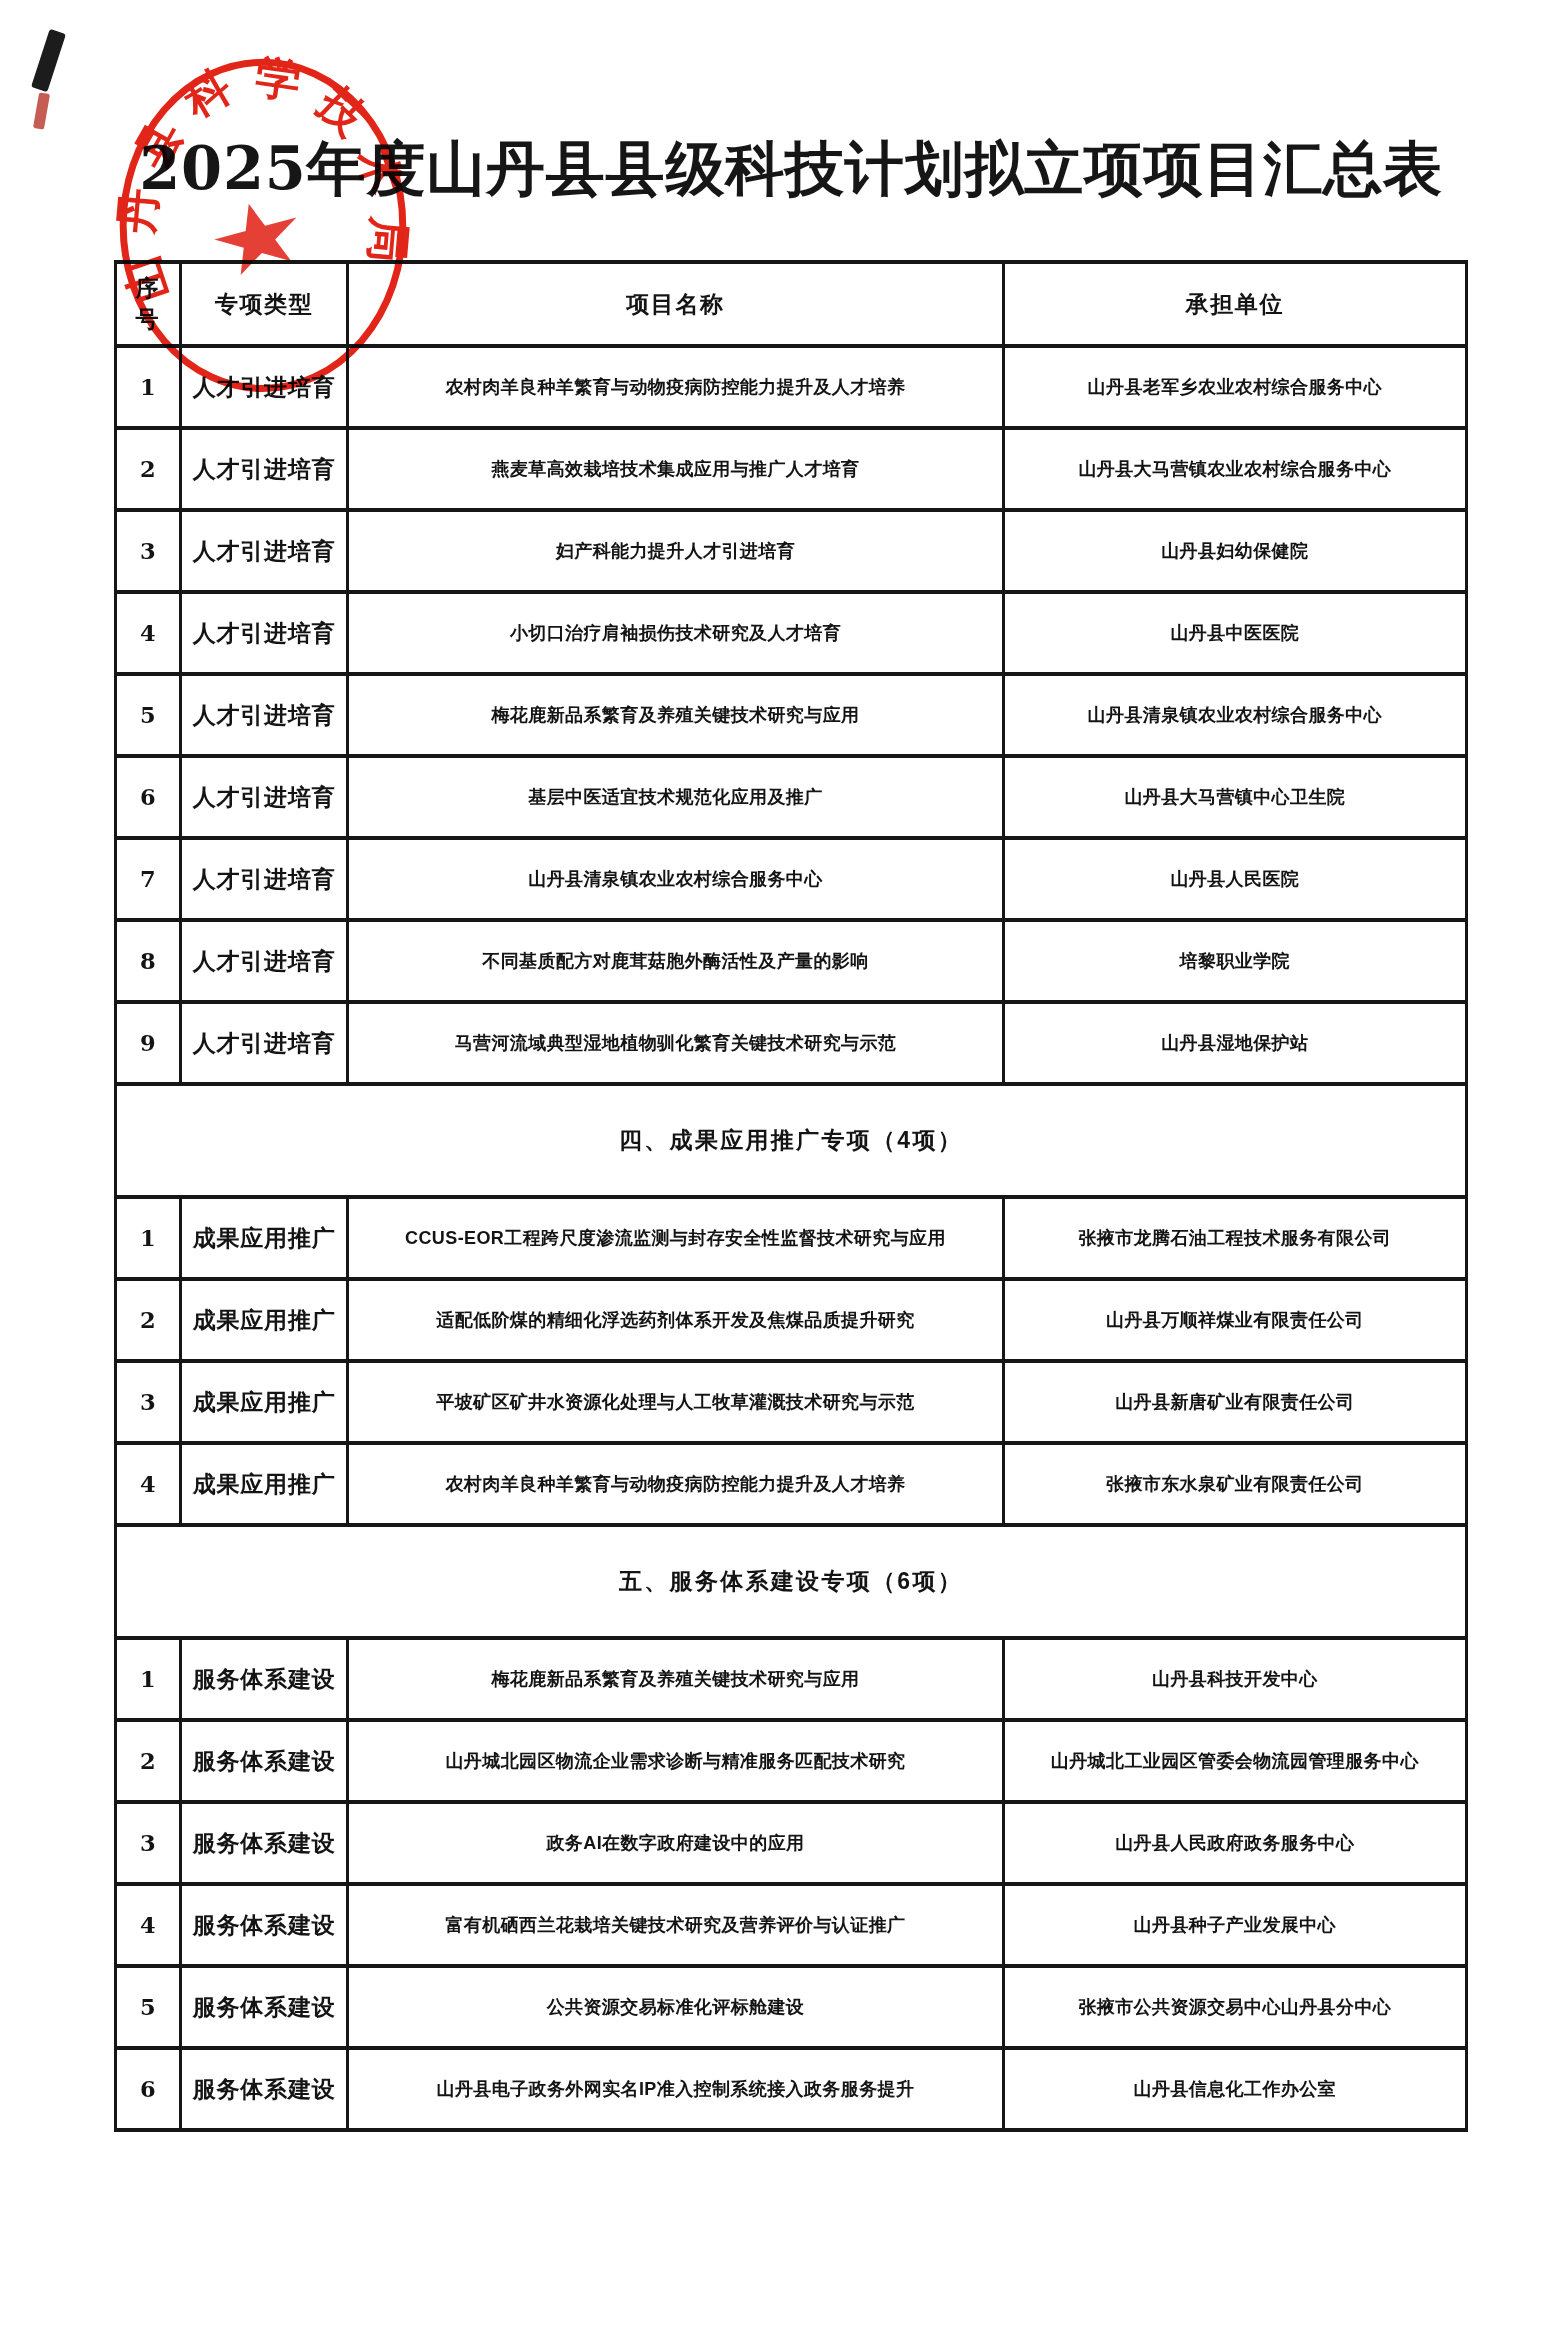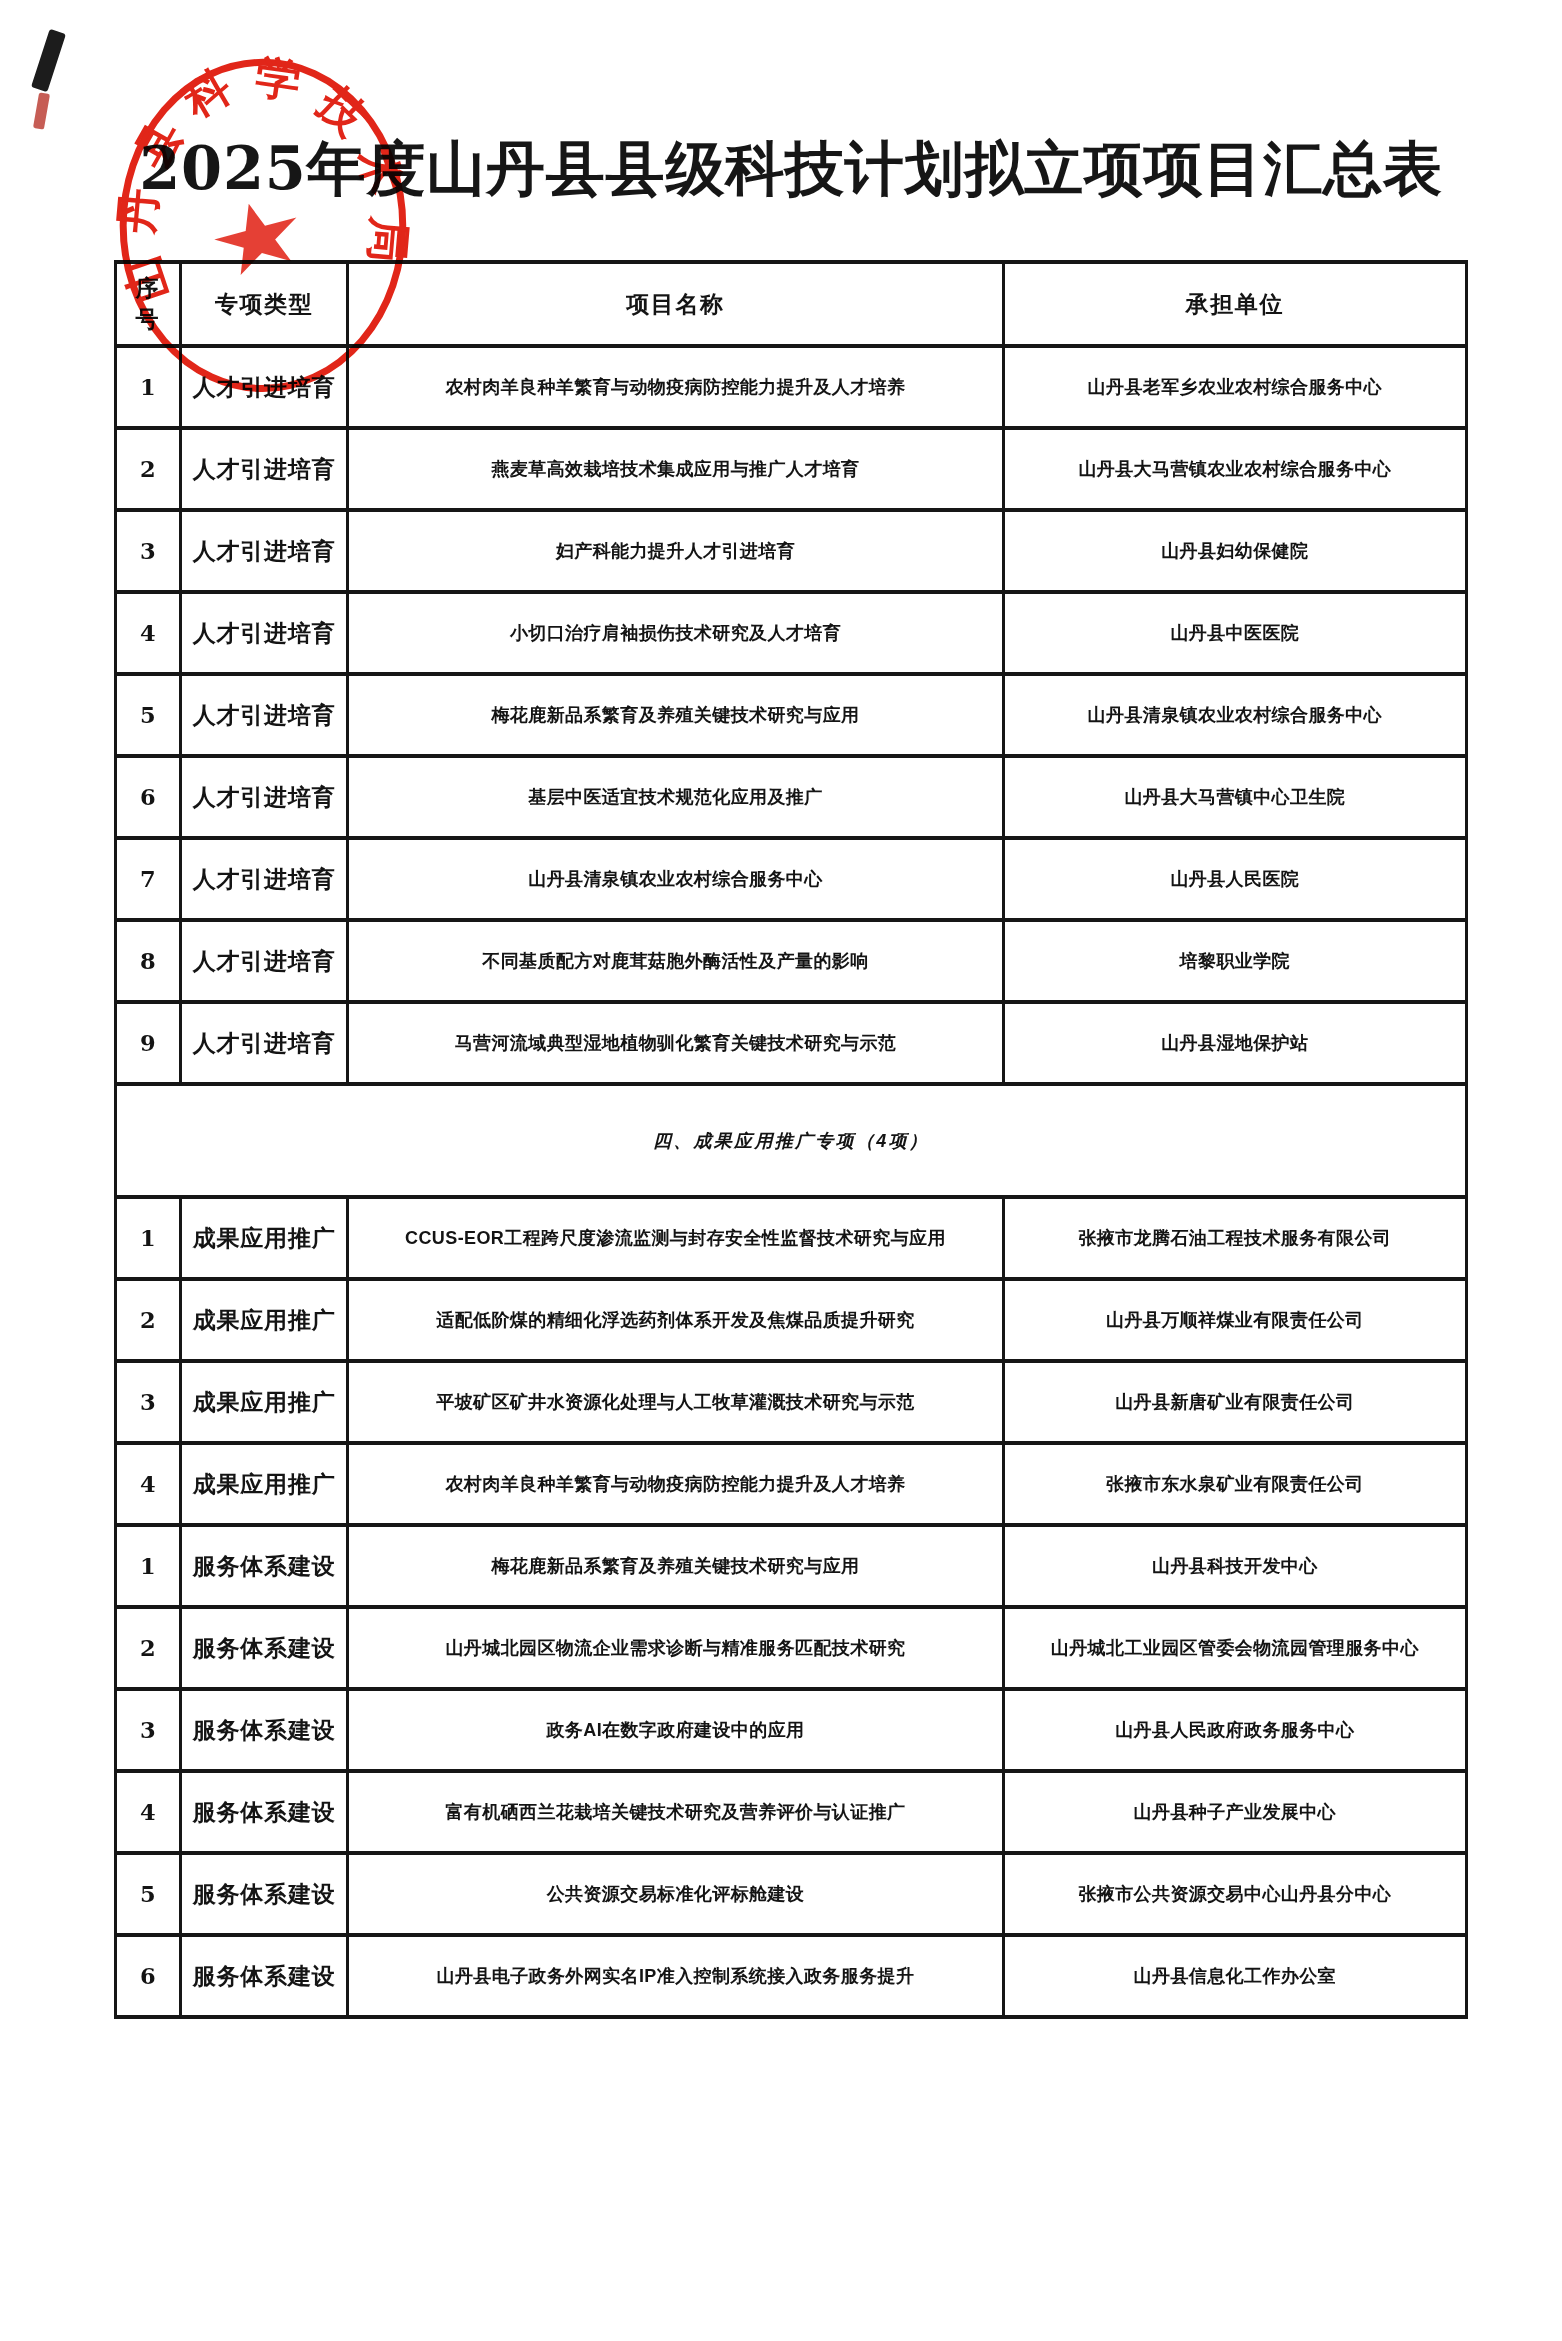--- a/index.html
+++ b/index.html
@@ -94,23 +94,22 @@
   }
   table.summary thead tr { height: 84px; }
   table.summary thead th { font-size: 23px; letter-spacing: 1.6px; }
   table.summary tbody tr.data-row { height: 82px; }
   table.summary tbody tr.section-row { height: 113px; }
   td.cell-no { font-size: 22.5px; font-family: "DejaVu Serif", serif; }
   td.cell-type { font-size: 23px; letter-spacing: 0.8px; }
   td.cell-name { font-size: 18px; letter-spacing: 0.4px; }
   td.cell-unit { font-size: 18px; letter-spacing: 0.4px; }
   td.section-cell {
-    font-size: 18px;
+    font-size: 23px;
     letter-spacing: 2.3px;
-    font-style: italic;
   }
 </style>
 </head>
 <body>
 
 <div class="page">
 
   <div class="edge-artifact"></div>
   <div class="edge-artifact2"></div>
 
@@ -233,20 +232,23 @@
     <td class="cell-unit">山丹县新唐矿业有限责任公司</td>
   </tr>
 
   <tr class="data-row">
     <td class="cell-no">4</td>
     <td class="cell-type">成果应用推广</td>
     <td class="cell-name">农村肉羊良种羊繁育与动物疫病防控能力提升及人才培养</td>
     <td class="cell-unit">张掖市东水泉矿业有限责任公司</td>
   </tr>
 
+  <tr class="section-row">
+    <td class="section-cell" colspan="4">五、服务体系建设专项（6项）</td>
+  </tr>
 
   <tr class="data-row">
     <td class="cell-no">1</td>
     <td class="cell-type">服务体系建设</td>
     <td class="cell-name">梅花鹿新品系繁育及养殖关键技术研究与应用</td>
     <td class="cell-unit">山丹县科技开发中心</td>
   </tr>
 
   <tr class="data-row">
     <td class="cell-no">2</td>

